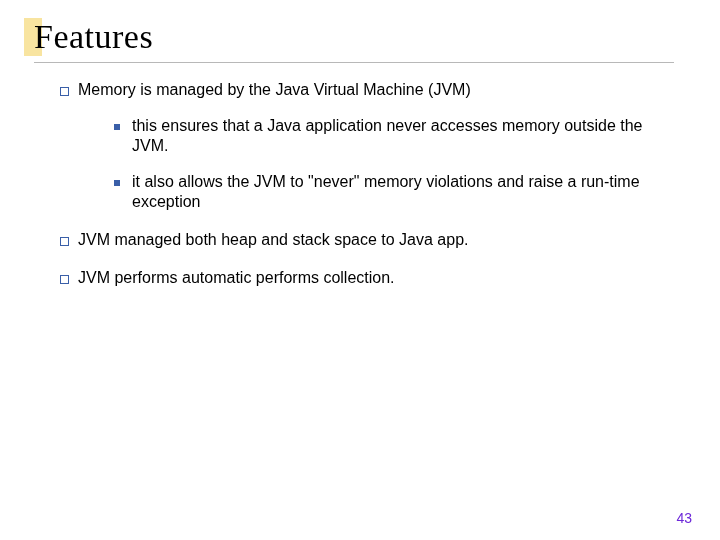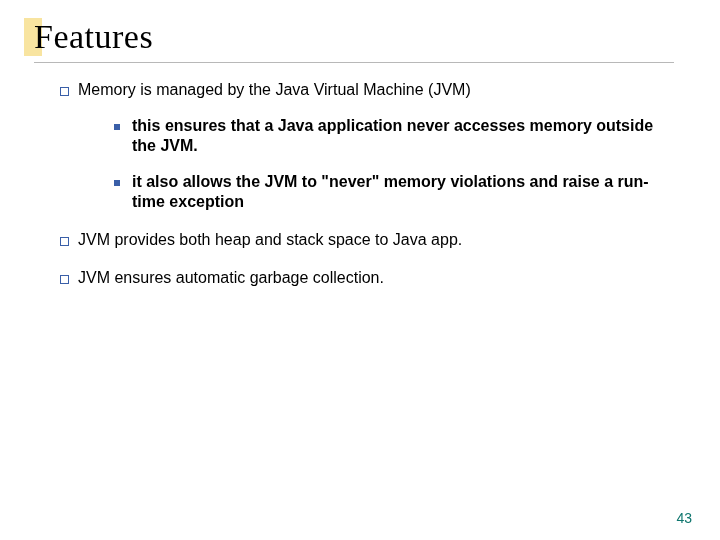--- a/index.html
+++ b/index.html
@@ -60,36 +60,35 @@
     height: 7px;
     border: 1px solid #3a5fa8;
     background: transparent;
   }
   .lvl2 {
     position: relative;
     padding-left: 18px;
     margin-left: 36px;
     margin-top: 16px;
     margin-bottom: 16px;
-    font-weight: bold;
   }
   .lvl2 .bullet-fill {
     position: absolute;
     left: 0;
     top: 8px;
     width: 6px;
     height: 6px;
     background: #3a5fa8;
   }
   .page-num {
     position: absolute;
     right: 28px;
     bottom: 14px;
     font-size: 14px;
-    color: #0f766e;
+    color: #6d28d9;
   }
 </style>
 </head>
 <body>
 
 <div class="accent-block"></div>
 <div class="title">Features</div>
 <div class="rule"></div>
 
 <div class="content">
@@ -104,23 +103,23 @@
     </div>
 
     <div class="lvl2">
       <span class="bullet-fill"></span>
       <span>it also allows the JVM to "never" memory violations and raise a run-time exception</span>
     </div>
   </div>
 
   <div class="lvl1">
     <span class="bullet-sq"></span>
-    <span>JVM provides both heap and stack space to Java app.</span>
+    <span>JVM managed both heap and stack space to Java app.</span>
   </div>
 
   <div class="lvl1">
     <span class="bullet-sq"></span>
-    <span>JVM ensures automatic garbage collection.</span>
+    <span>JVM performs automatic performs collection.</span>
   </div>
 
 </div>
 
 <div class="page-num">43</div>
 
 </body></html>

